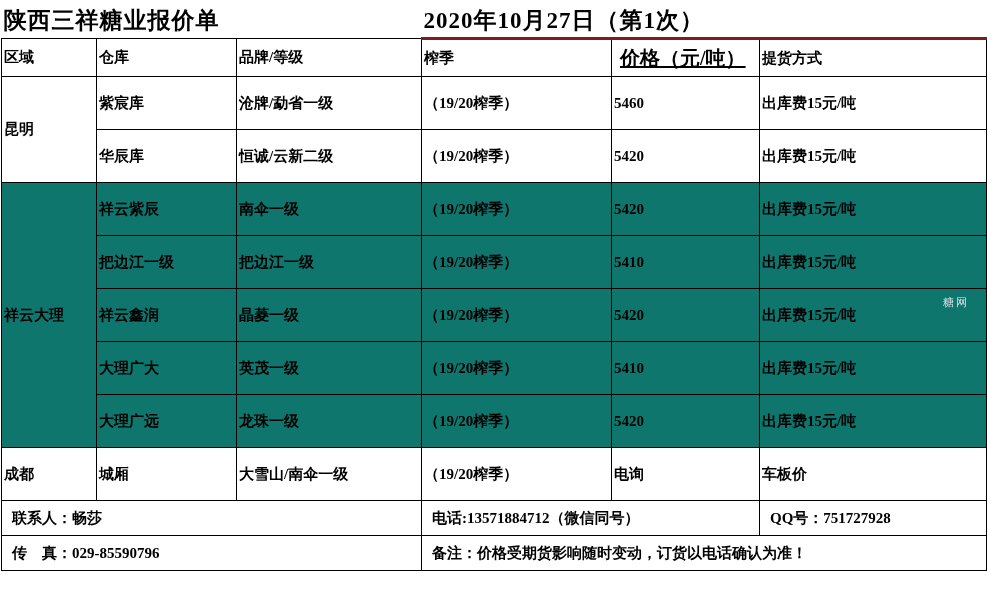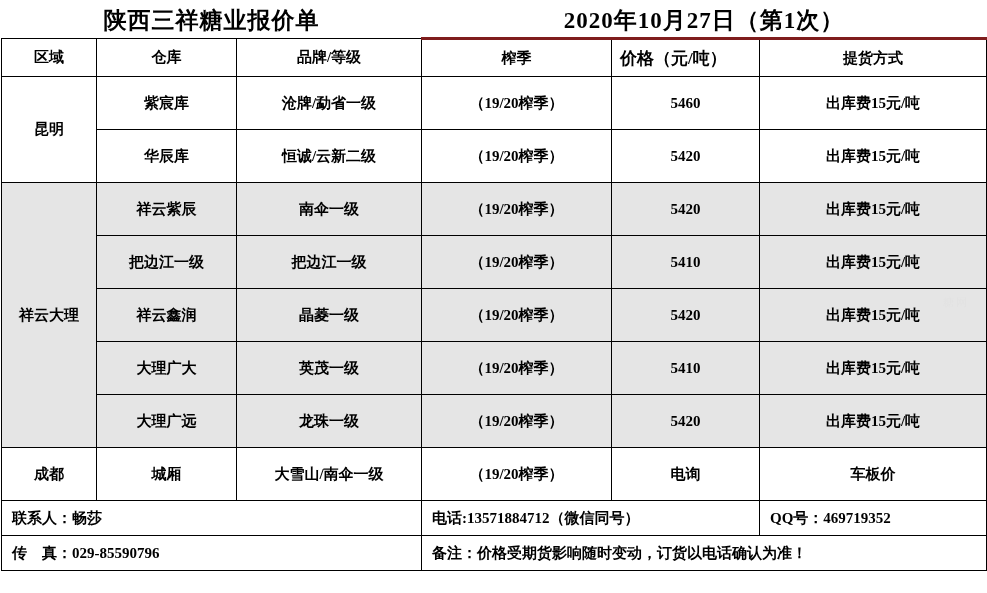--- a/index.html
+++ b/index.html
@@ -21,21 +21,21 @@
     box-sizing: border-box;
   }
   table.price {
     border-collapse: collapse;
     width: 985px;
     margin: 3px 0 0 1px;
     table-layout: fixed;
   }
   table.price td {
     border: 1px solid #000000;
-    text-align: center;
+    text-align: left;
     vertical-align: middle;
     font-size: 15px;
     font-weight: bold;
     padding: 0 2px;
   }
   
   tr.title-row td {
     border: none;
     height: 34px;
     font-size: 23px;
@@ -48,43 +48,44 @@
   tr.title-row td.t-right {
     border-bottom: 3px solid #7f1d1d;
   }
   
   tr.head-row td {
     height: 36px;
     font-size: 15px;
     font-weight: bold;
   }
   tr.head-row td.price-head {
-    font-size: 17px;
+    font-size: 20px;
     text-align: left;
     padding-left: 8px;
+    text-decoration: underline;
   }
   
   tr.data-row td {
     height: 52px;
     font-family: Liberation Serif, serif;
   }
   td.region {
     font-size: 17px;
   }
   td.price-cell {
     font-size: 19px;
   }
   td.season {
     font-size: 14px;
   }
   td.pickup {
     font-size: 14px;
   }
   .peach {
-    background: #e5e5e5;
+    background: #0f766e;
   }
   
   tr.foot-row td {
     height: 34px;
     text-align: left;
     font-size: 15px;
     font-weight: bold;
     padding-left: 10px;
     margin-top: 26px;
   }
@@ -190,21 +191,21 @@
         <td>城厢</td>
         <td>大雪山/南伞一级</td>
         <td class="season">（19/20榨季）</td>
         <td class="price-cell">电询</td>
         <td class="pickup">车板价</td>
       </tr>
 
       <tr class="foot-row">
         <td colspan="3">联系人：畅莎</td>
         <td colspan="2">电话:13571884712（微信同号）</td>
-        <td>QQ号：469719352</td>
+        <td>QQ号：751727928</td>
       </tr>
 
       <tr class="foot-row">
         <td colspan="3">传　真：029-85590796</td>
         <td colspan="3">备注：价格受期货影响随时变动，订货以电话确认为准！</td>
       </tr>
     </tbody>
   </table>
 
   <div class="watermark">糖网</div>

